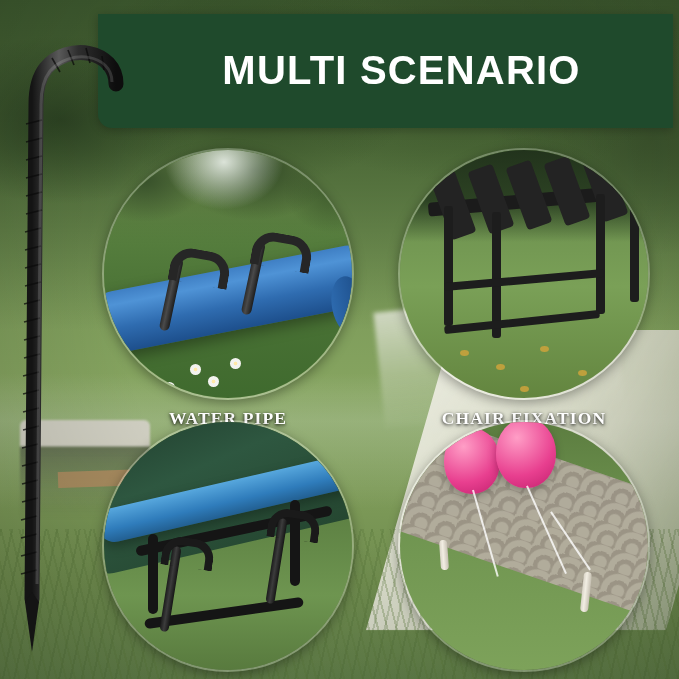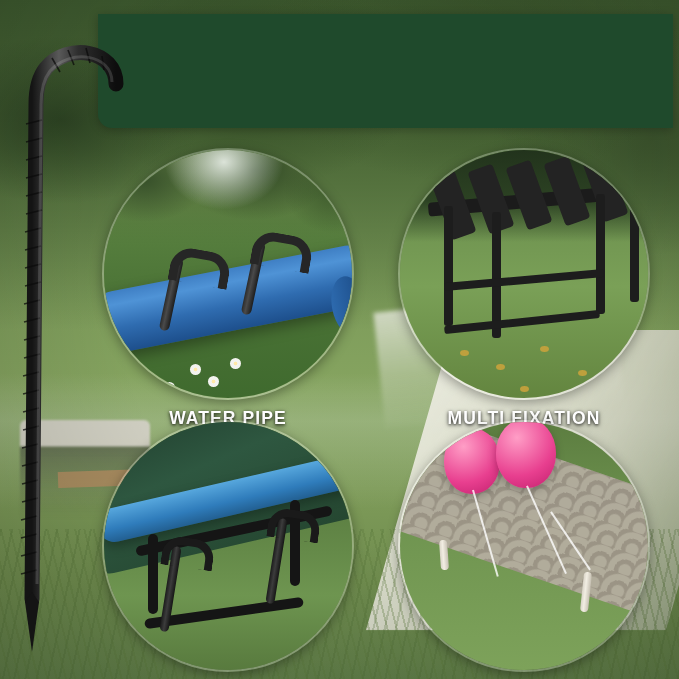--- a/index.html
+++ b/index.html
@@ -292,39 +292,40 @@
   }
   .ph-deco .string {
     position: absolute; width: 1.6px; background: rgba(255,255,255,0.8);
     transform-origin: top center;
   }
   .ph-deco .peg {
     position: absolute; width: 8px; height: 40px; border-radius: 4px;
     background: linear-gradient(to right, #d8d3c6, #f2eee3 40%, #c6c0b2);
   }
 
-  .capt-shadow { filter: drop-shadow(0 1px 2px rgba(0,0,0,.5)); }
+  .capt-shadow { filter: drop-shadow(0 1px 2px rgba(0,0,0,.5)); font-family: Liberation Serif, serif; }
 </style>
 </head>
 <body>
 
 <div class="poster">
 
   <div class="bg">
     <div class="bg-trees"></div>
     <div class="bg-tent2"></div>
     <div class="bg-tent"></div>
     <div class="bg-chairs"></div>
     <div class="bg-table"></div>
     <div class="bg-grass-blades"></div>
     <div class="bg-vignette"></div>
   </div>
 
   <div class="title-banner">
     <div class="title-text">
+      <span class="title-line">MULTI SCENARIO</span>
     </div>
   </div>
 
   <svg class="stake" viewBox="0 0 150 630">
     <defs>
       <linearGradient id="metal" x1="0" y1="0" x2="1" y2="0">
         <stop offset="0%" stop-color="#141414"></stop>
         <stop offset="32%" stop-color="#595959"></stop>
         <stop offset="55%" stop-color="#2e2e2e"></stop>
         <stop offset="100%" stop-color="#0d0d0d"></stop>
@@ -407,21 +408,21 @@
         <div class="leg" style="left:230px; top:40px; height:112px;"></div>
         <div class="bar" style="left:44px; top:126px; width:160px; transform:rotate(-5deg);"></div>
         <div class="bar" style="left:44px; top:168px; width:156px; transform:rotate(-6deg);"></div>
         <div class="leaf" style="left:60px; top:200px;"></div>
         <div class="leaf" style="left:96px; top:214px;"></div>
         <div class="leaf" style="left:140px; top:196px;"></div>
         <div class="leaf" style="left:178px; top:220px;"></div>
         <div class="leaf" style="left:120px; top:236px;"></div>
       </div>
     </div>
-    <div class="caption capt-shadow">MULTI FIXATION</div>
+    <div class="caption capt-shadow">CHAIR FIXATION</div>
   </div>
 
   <div class="card card-bl">
     <div class="circle">
       <div class="ph-tramp">
         <div class="mat"></div>
         <div class="pad"></div>
         <div class="frame" style="left:30px; top:104px; width:200px; height:10px; transform:rotate(-12deg);"></div>
         <div class="frame" style="left:44px; top:112px; width:10px; height:80px;"></div>
         <div class="frame" style="left:186px; top:78px; width:10px; height:86px;"></div>

